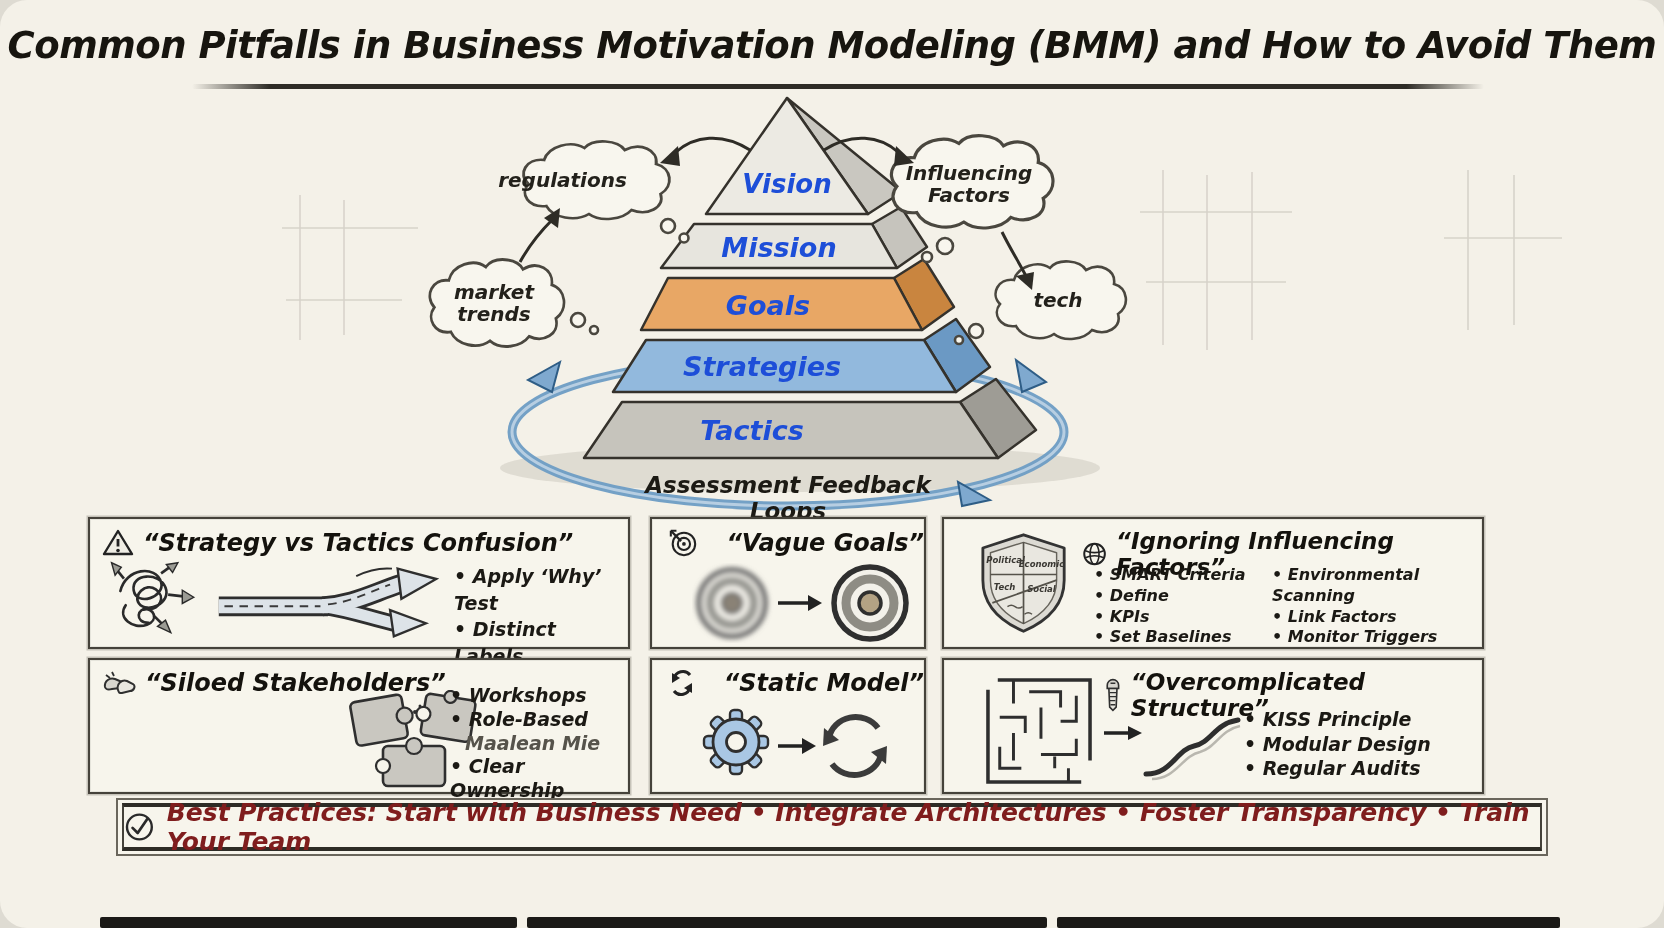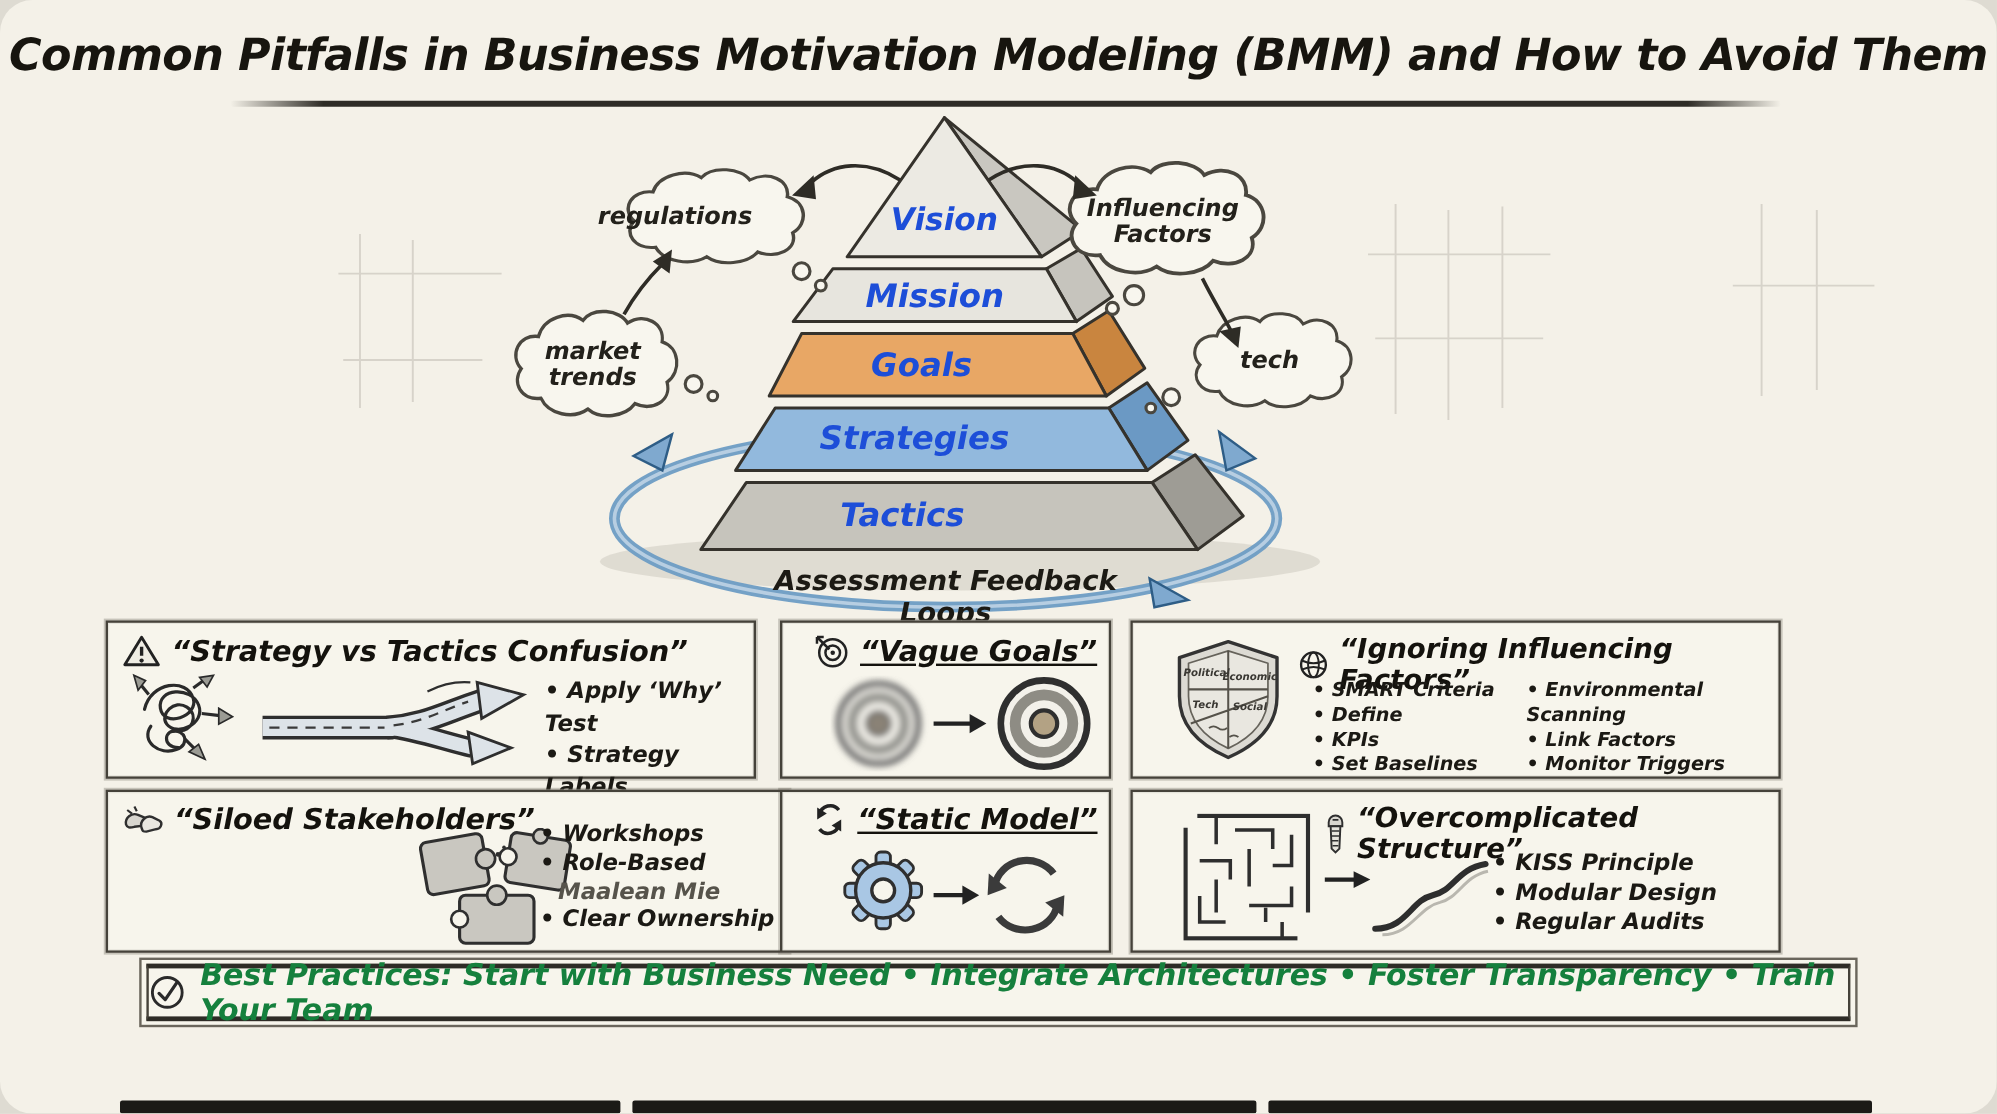--- a/index.html
+++ b/index.html
@@ -12,33 +12,33 @@
   .diagram-svg{position:absolute;left:0;top:0;}
   .cloud-label{position:absolute;display:flex;align-items:center;justify-content:center;text-align:center;
               font-size:20px;font-weight:bold;font-style:italic;white-space:pre-line;line-height:1.12;color:#23211b;}
   .pyr-label{position:absolute;transform:translate(-50%,-50%);font-size:27px;font-weight:bold;font-style:italic;color:#1d4ed8;}
   .loop-caption{position:absolute;left:608px;top:472px;width:360px;text-align:center;
               font-size:23px;font-weight:bold;font-style:italic;color:#1c1a14;}
   .card{position:absolute;background:#f7f5ec;border:2px solid #45423a;
         box-shadow:0 0 0 1.5px rgba(80,76,66,.28), inset 0 0 0 1px rgba(80,76,66,.10);}
   .card-header{position:absolute;left:0;top:0;width:100%;display:flex;align-items:center;gap:9px;
         padding:9px 12px 0 12px;box-sizing:border-box;font-size:24px;font-weight:bold;font-style:italic;color:#14120d;}
-  .card-header.center{justify-content:center;padding-left:16px;padding-right:0;text-decoration:underline;}
+  .card-header.center{justify-content:space-between;padding-left:16px;padding-right:0;}
   .card-header.offset{left:138px;width:auto;padding-left:0;}
   .bullets{position:absolute;font-size:19px;font-weight:bold;font-style:italic;line-height:1.4;color:#1b1914;}
   .bullets.small{font-size:16px;line-height:1.3;}
   .bullet::before{content:"• ";}
   .bullet-cont{padding-left:15px;}
   .abs{position:absolute;}
   .footer-outer{position:absolute;left:116px;top:798px;width:1432px;height:58px;
         border:2px solid #6a665c;background:#f7f5ec;box-sizing:border-box;}
   .footer-inner{position:absolute;left:4px;top:3px;right:4px;bottom:3px;
         border-top:4px solid #2e2c26;border-bottom:4px solid #2e2c26;border-left:2px solid #45423a;border-right:2px solid #45423a;
         display:flex;align-items:center;justify-content:center;gap:12px;
-        font-size:25px;font-weight:bold;font-style:italic;color:#15803d;}
+        font-size:25px;font-weight:bold;font-style:italic;color:#7f1d1d;}
   .bottom-stripe{position:absolute;top:917px;height:11px;background:#1b1a17;border-radius:2px;}
   svg text{font-family:"DejaVu Sans",sans-serif;}
 </style>
 </head>
 <body>
 
 <div class="canvas">
 
   <div class="page-title">Common Pitfalls in Business Motivation Modeling (BMM) and How to Avoid Them</div>
   <div class="title-underline"></div>
@@ -151,21 +151,21 @@
       <path d="M2,46 H118" stroke="#dde3e8" stroke-width="15" fill="none"></path>
       <path d="M112,46 C145,44 165,32 196,22" stroke="#dde3e8" stroke-width="15" fill="none"></path>
       <path d="M112,46 C142,50 162,58 188,64" stroke="#dde3e8" stroke-width="12" fill="none"></path>
       <polygon points="192,6 233,17 196,38" fill="#dde3e8" stroke="#2e2e2e" stroke-width="2.5"></polygon>
       <polygon points="184,50 222,64 188,78" fill="#dde3e8" stroke="#2e2e2e" stroke-width="2.5"></polygon>
       <path d="M8,46 H110 M118,44 C145,41 163,30 184,23" stroke="#3a3a3a" stroke-width="2" stroke-dasharray="9 7" fill="none"></path>
       <path d="M148,14 C162,7 174,5 186,6" stroke="#2e2e2e" stroke-width="2" fill="none"></path>
     </svg>
     <div class="bullets" style="left:364px;top:44px;">
       <div class="bullet">Apply ‘Why’ Test</div>
-      <div class="bullet">Strategy Labels</div>
+      <div class="bullet">Distinct Labels</div>
       <div class="bullet">Traceability</div>
     </div>
   </div>
 
   <div class="card" style="left:650px;top:517px;width:272px;height:128px;">
     <div class="card-header center">
       <svg width="30" height="30" viewBox="0 0 32 32">
         <circle cx="17" cy="17" r="12" fill="none" stroke="#222" stroke-width="2.2"></circle>
         <circle cx="17" cy="17" r="6.5" fill="none" stroke="#222" stroke-width="2.2"></circle>
         <circle cx="17" cy="17" r="2" fill="#222"></circle>
@@ -220,21 +220,21 @@
       <div class="bullet">KPIs</div>
       <div class="bullet">Set Baselines</div>
     </div>
     <div class="bullets small" style="left:328px;top:46px;">
       <div class="bullet">Environmental Scanning</div>
       <div class="bullet">Link Factors</div>
       <div class="bullet">Monitor Triggers</div>
     </div>
   </div>
 
-  <div class="card" style="left:88px;top:658px;width:538px;height:132px;padding-left:28px;">
+  <div class="card" style="left:88px;top:658px;width:538px;height:132px;">
     <div class="card-header">
       <svg width="34" height="28" viewBox="0 0 34 28">
         <path d="M3,18 C2,12 8,8 13,10 L20,13 C23,14 22,19 18,19 L10,20 C6,21 4,21 3,18 Z" fill="#d8d6cf" stroke="#2f2f2f" stroke-width="2"></path>
         <path d="M16,21 C14,15 20,10 25,12 L31,15 C34,17 32,22 28,22 L20,24 C17,24 17,24 16,21 Z" fill="#e9e7e0" stroke="#2f2f2f" stroke-width="2"></path>
         <path d="M4,6 L8,9 M10,3 L12,7" stroke="#2f2f2f" stroke-width="1.8"></path>
       </svg>
       <span>“Siloed Stakeholders”</span>
     </div>
     <svg class="abs" style="left:245px;top:30px;" width="150" height="100" viewBox="0 0 150 100">
       <g transform="rotate(-10 45 30)">

